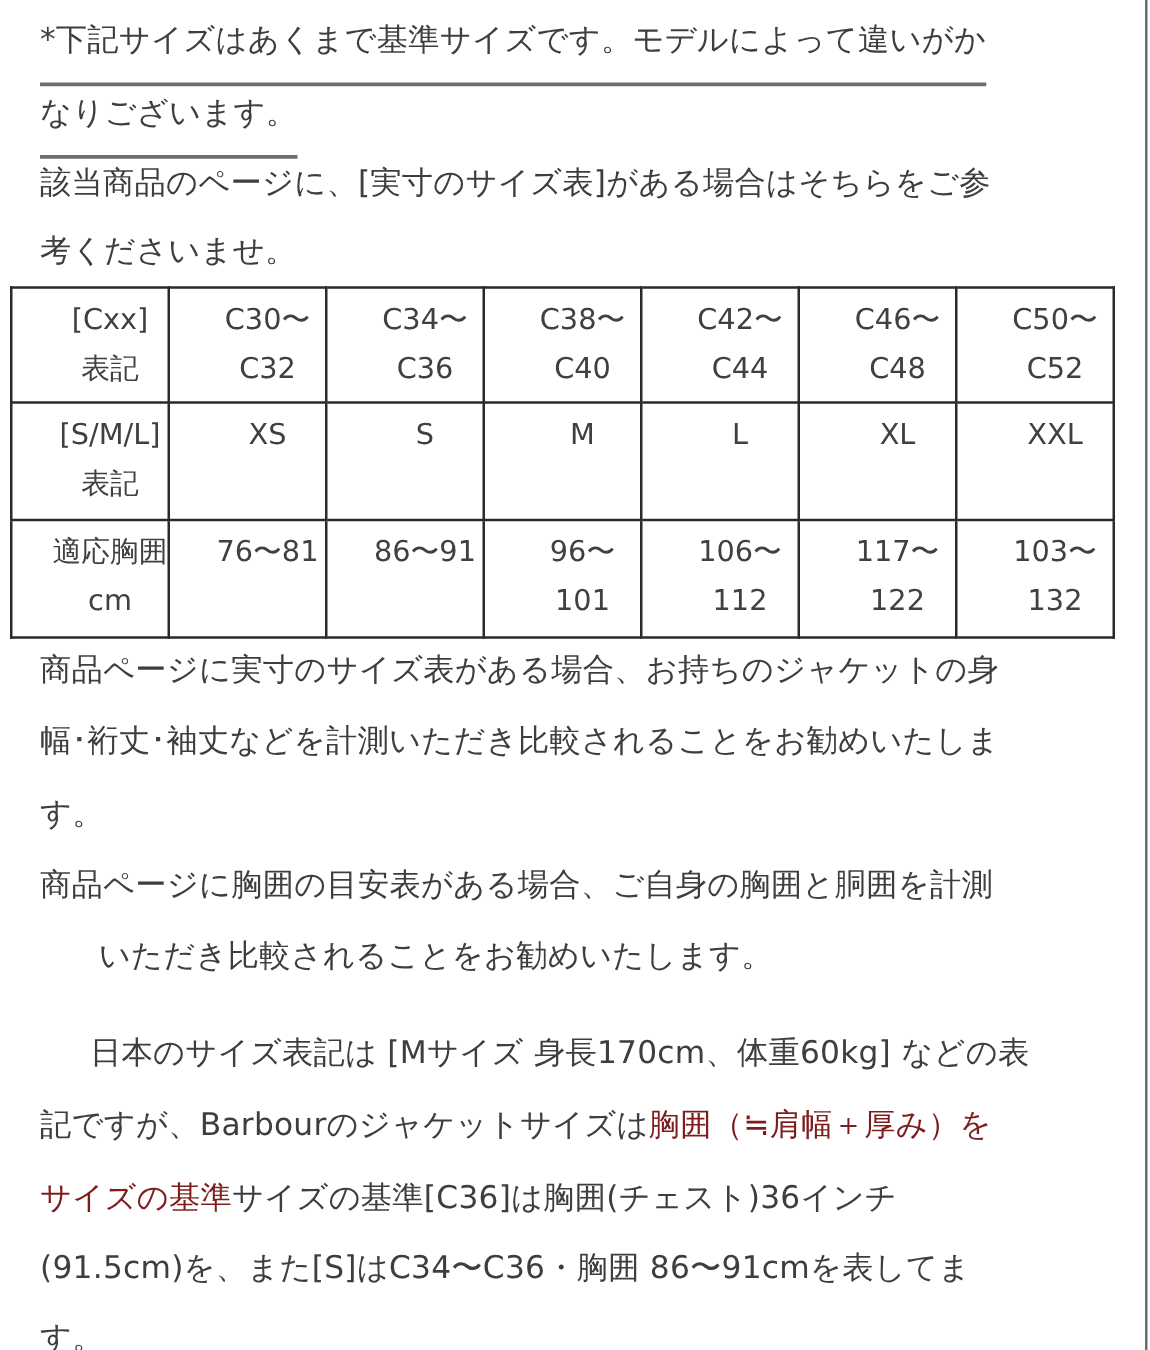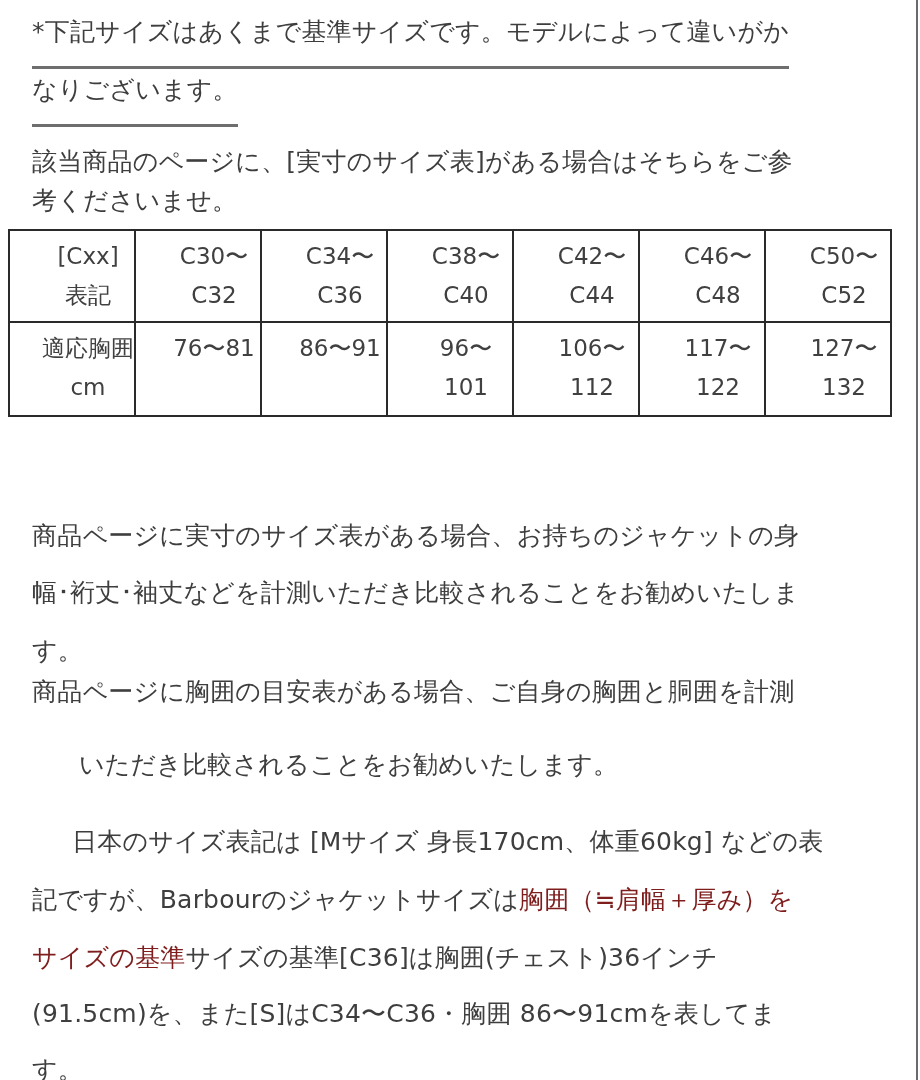--- a/index.html
+++ b/index.html
@@ -34,21 +34,21 @@
     table.size tr.r3 td { height: 86px; border-radius: 15px; }
     table.size td .sub { display: block; padding-left: 32px; }
   </style>
 </head>
 <body>
 
 <div class="right-rule"></div>
 
 <div class="line" style="top:16px;"><span class="ul">*下記サイズはあくまで基準サイズです。モデルによって違いがか</span></div>
 <div class="line" style="top:74px;"><span class="ul">なりございます。</span></div>
-<div class="line" style="top:146px;">該当商品のページに、[実寸のサイズ表]がある場合はそちらをご参</div>
+<div class="line" style="top:130px;">該当商品のページに、[実寸のサイズ表]がある場合はそちらをご参</div>
 <div class="line" style="top:185px;">考くださいませ。</div>
 
 <table class="size">
   <tbody>
       <tr class="r1">
     <td>
           <span class="sub">[Cxx]</span>
           <span class="sub">表記</span>
         </td>
     <td>
@@ -69,20 +69,44 @@
         </td>
     <td>
           <span class="sub">C46〜</span>
           <span class="sub">C48</span>
         </td>
     <td>
           <span class="sub">C50〜</span>
           <span class="sub">C52</span>
         </td>
   </tr>
+  <tr class="r2">
+    <td>
+          <span class="sub">[S/M/L]</span>
+          <span class="sub">表記</span>
+        </td>
+    <td>
+          <span class="sub">XS</span>
+        </td>
+    <td>
+          <span class="sub">S</span>
+        </td>
+    <td>
+          <span class="sub">M</span>
+        </td>
+    <td>
+          <span class="sub">L</span>
+        </td>
+    <td>
+          <span class="sub">XL</span>
+        </td>
+    <td>
+          <span class="sub">XXL</span>
+        </td>
+  </tr>
   <tr class="r3">
     <td>
           <span class="sub">適応胸囲</span>
           <span class="sub">cm</span>
         </td>
     <td>
           <span class="sub">76〜81</span>
         </td>
     <td>
           <span class="sub">86〜91</span>
@@ -93,30 +117,30 @@
         </td>
     <td>
           <span class="sub">106〜</span>
           <span class="sub">112</span>
         </td>
     <td>
           <span class="sub">117〜</span>
           <span class="sub">122</span>
         </td>
     <td>
-          <span class="sub">127〜</span>
+          <span class="sub">103〜</span>
           <span class="sub">132</span>
         </td>
   </tr>
 </tbody>
   </table>
 
 <div class="line" style="top:520px;">商品ページに実寸のサイズ表がある場合、お持ちのジャケットの身</div>
 <div class="line" style="top:577px;">幅･裄丈･袖丈などを計測いただき比較されることをお勧めいたしま</div>
 <div class="line" style="top:635px;">す。</div>
-<div class="line" style="top:676px;">商品ページに胸囲の目安表がある場合、ご自身の胸囲と胴囲を計測</div>
+<div class="line" style="top:692px;">商品ページに胸囲の目安表がある場合、ご自身の胸囲と胴囲を計測</div>
 <div class="line" style="top:749px;margin-left:47px;">いただき比較されることをお勧めいたします。</div>
 
 <div class="line" style="top:826px;margin-left:40px;">日本のサイズ表記は [Mサイズ 身長170cm、体重60kg] などの表</div>
 <div class="line" style="top:884px;"><span>記ですが、Barbourのジャケットサイズは</span><span class="red">胸囲（≒肩幅＋厚み）を</span></div>
 <div class="line" style="top:942px;"><span class="red">サイズの基準</span><span>サイズの基準[C36]は胸囲(チェスト)36インチ</span></div>
 <div class="line" style="top:998px;">(91.5cm)を、また[S]はC34〜C36・胸囲 86〜91cmを表してま</div>
 <div class="line" style="top:1054px;">す。</div>
 
 </body></html>

